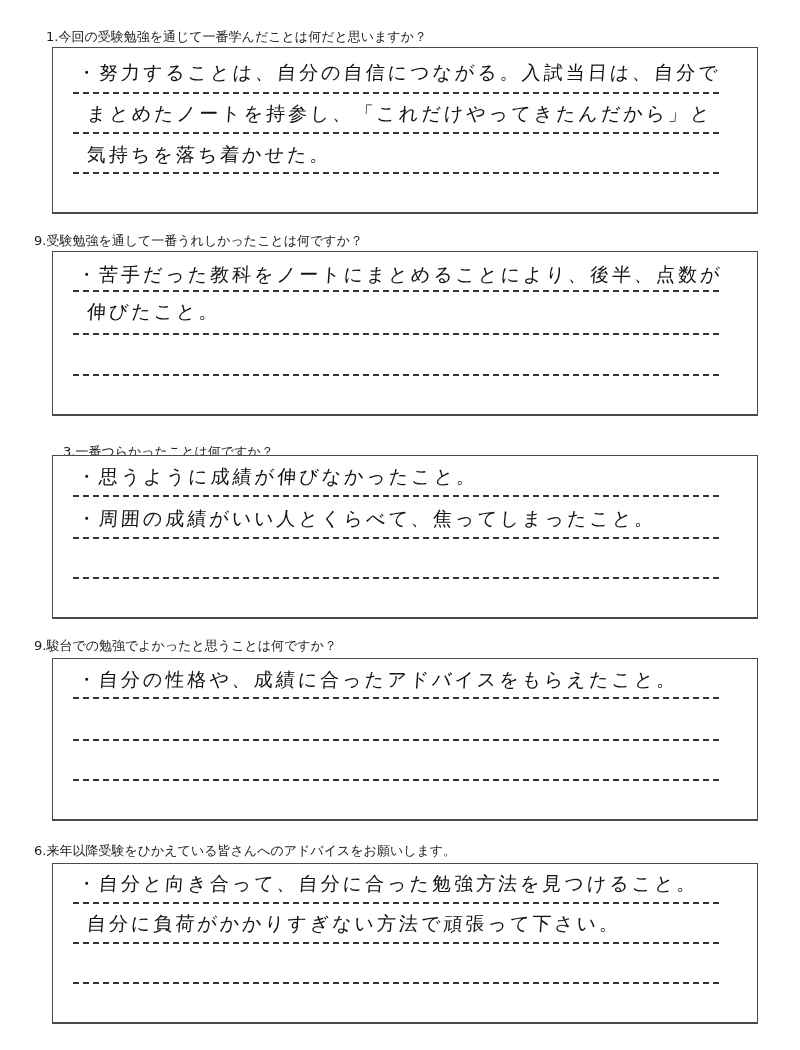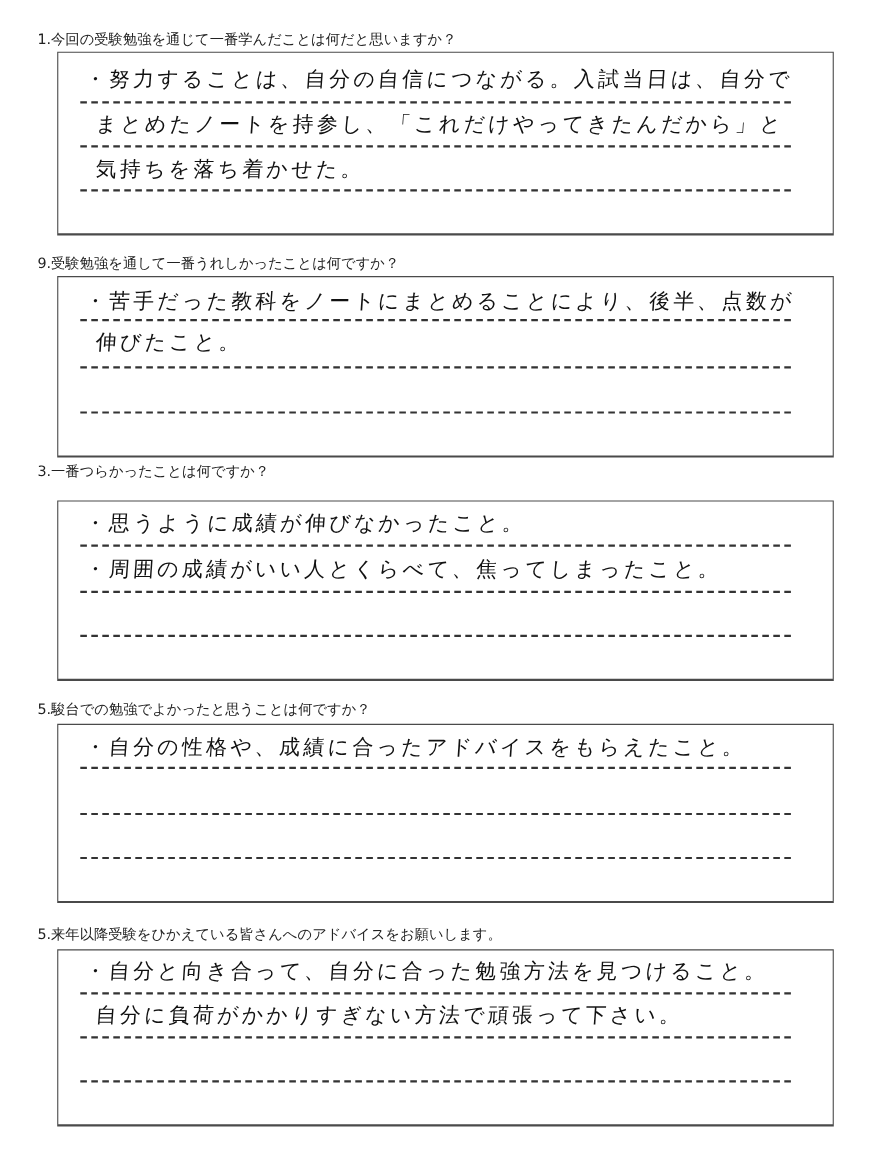--- a/index.html
+++ b/index.html
@@ -49,56 +49,56 @@
     color: #111;
     letter-spacing: 3px;
     white-space: nowrap;
     transform: skewX(-4deg);
     line-height: 24px;
   }
 </style>
 </head>
 <body>
 
-<div class="q-label" style="top:29px;">1.今回の受験勉強を通じて一番学んだことは何だと思いますか？</div>
+<div class="q-label" style="top:29px;margin-left:12px;">1.今回の受験勉強を通じて一番学んだことは何だと思いますか？</div>
 <div class="answer-box" style="top:47px; height:167px;">
   <div class="hw" style="top:12px;">・努力することは、自分の自信につながる。入試当日は、自分で</div>
   <div class="line" style="top:44px;"></div>
   <div class="hw" style="top:53px; left:34px;">まとめたノートを持参し、「これだけやってきたんだから」と</div>
   <div class="line" style="top:84px;"></div>
   <div class="hw" style="top:94px; left:34px;">気持ちを落ち着かせた。</div>
   <div class="line" style="top:124px;"></div>
 </div>
 
 <div class="q-label" style="top:233px;">9.受験勉強を通して一番うれしかったことは何ですか？</div>
 <div class="answer-box" style="top:251px; height:165px;">
   <div class="hw" style="top:10px;">・苦手だった教科をノートにまとめることにより、後半、点数が</div>
   <div class="line" style="top:38px;"></div>
   <div class="hw" style="top:47px; left:34px;">伸びたこと。</div>
   <div class="line" style="top:81px;"></div>
   <div class="line" style="top:122px;"></div>
 </div>
 
-<div class="q-label" style="top:422px;">3.一番つらかったことは何ですか？</div>
+<div class="q-label" style="top:444px;margin-left:29px;">3.一番つらかったことは何ですか？</div>
 <div class="answer-box" style="top:455px; height:164px;">
   <div class="hw" style="top:8px;">・思うように成績が伸びなかったこと。</div>
   <div class="line" style="top:39px;"></div>
   <div class="hw" style="top:50px;">・周囲の成績がいい人とくらべて、焦ってしまったこと。</div>
   <div class="line" style="top:81px;"></div>
   <div class="line" style="top:121px;"></div>
 </div>
 
-<div class="q-label" style="top:638px;">5.駿台での勉強でよかったと思うことは何ですか？</div>
+<div class="q-label" style="top:638px;">9.駿台での勉強でよかったと思うことは何ですか？</div>
 <div class="answer-box" style="top:658px; height:163px;">
   <div class="hw" style="top:8px;">・自分の性格や、成績に合ったアドバイスをもらえたこと。</div>
   <div class="line" style="top:38px;"></div>
   <div class="line" style="top:80px;"></div>
   <div class="line" style="top:120px;"></div>
 </div>
 
-<div class="q-label" style="top:843px;">5.来年以降受験をひかえている皆さんへのアドバイスをお願いします。</div>
+<div class="q-label" style="top:843px;">6.来年以降受験をひかえている皆さんへのアドバイスをお願いします。</div>
 <div class="answer-box" style="top:863px; height:161px;">
   <div class="hw" style="top:7px;">・自分と向き合って、自分に合った勉強方法を見つけること。</div>
   <div class="line" style="top:38px;"></div>
   <div class="hw" style="top:47px; left:34px;">自分に負荷がかかりすぎない方法で頑張って下さい。</div>
   <div class="line" style="top:78px;"></div>
   <div class="line" style="top:118px;"></div>
 </div>
 
 </body></html>

